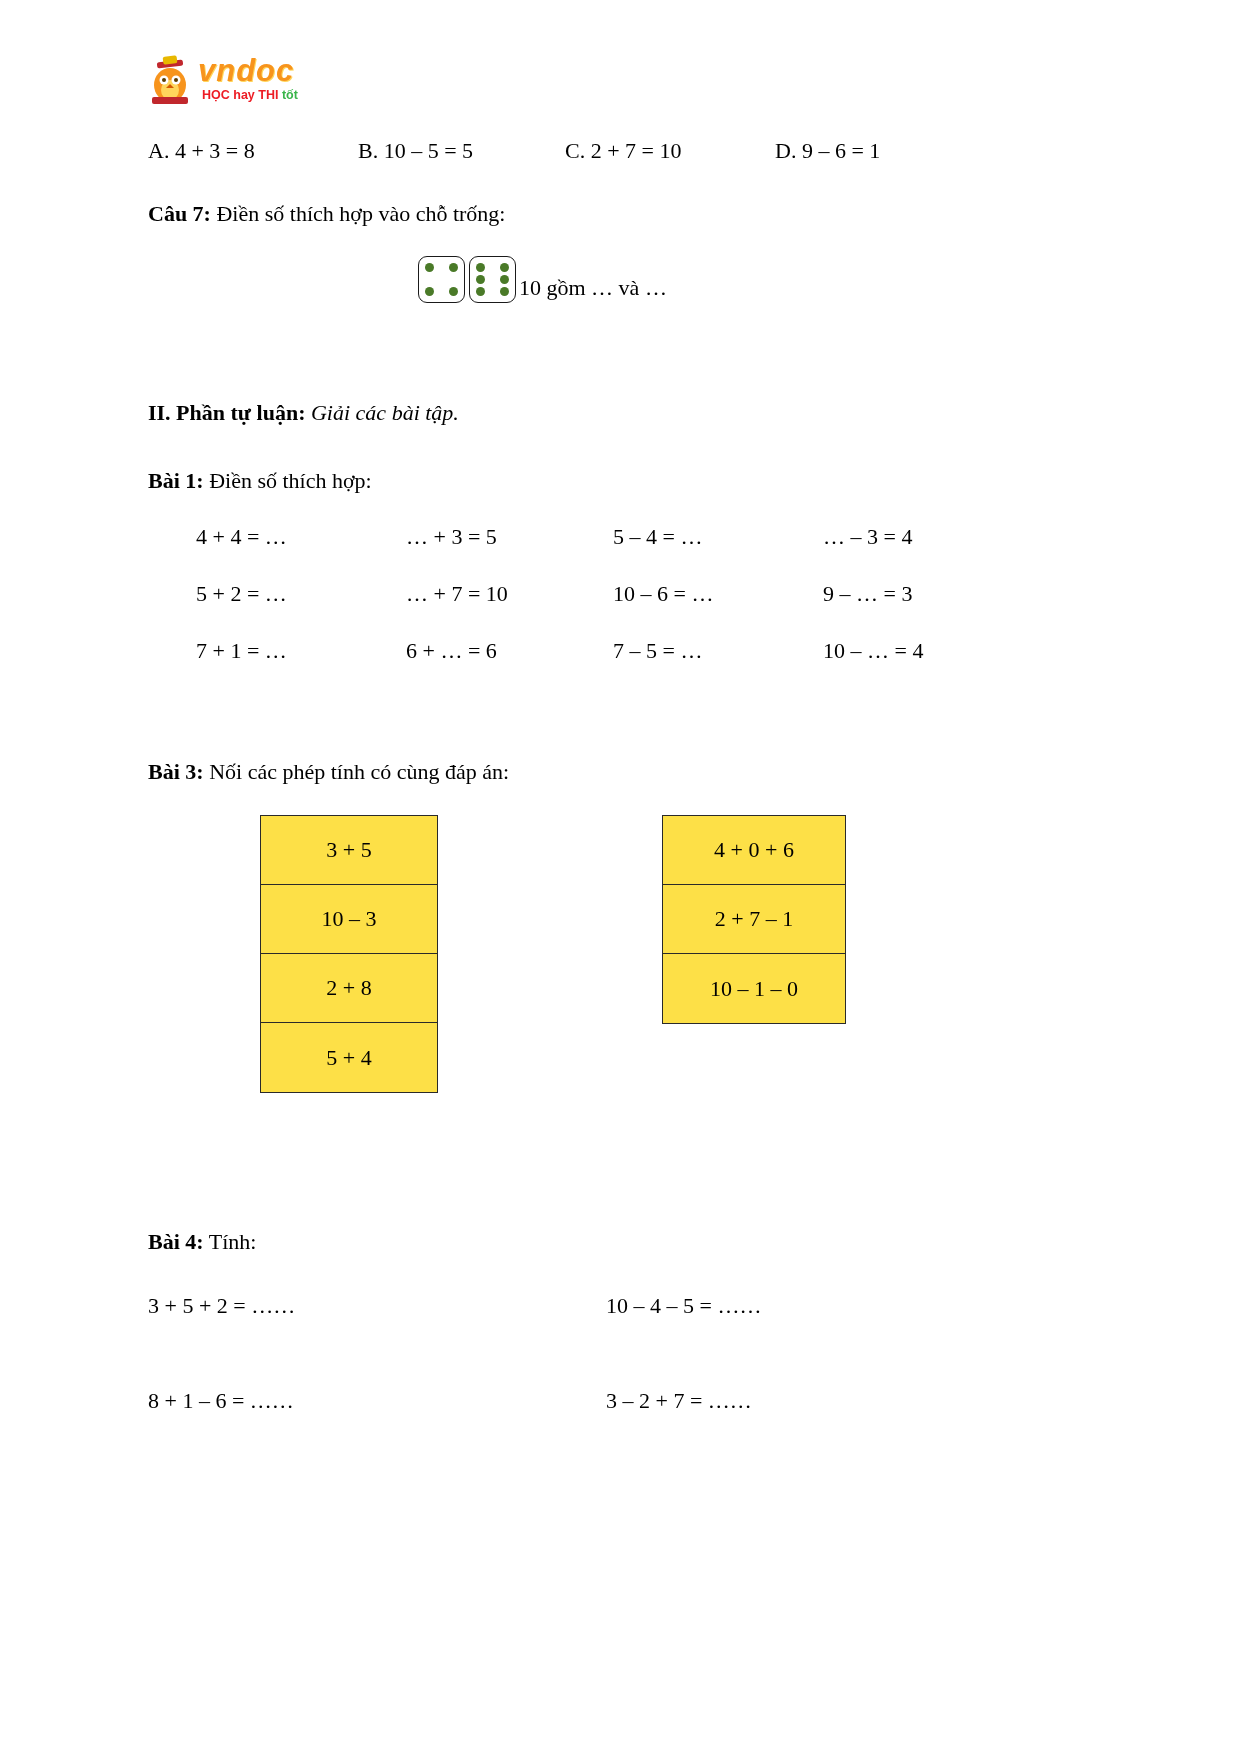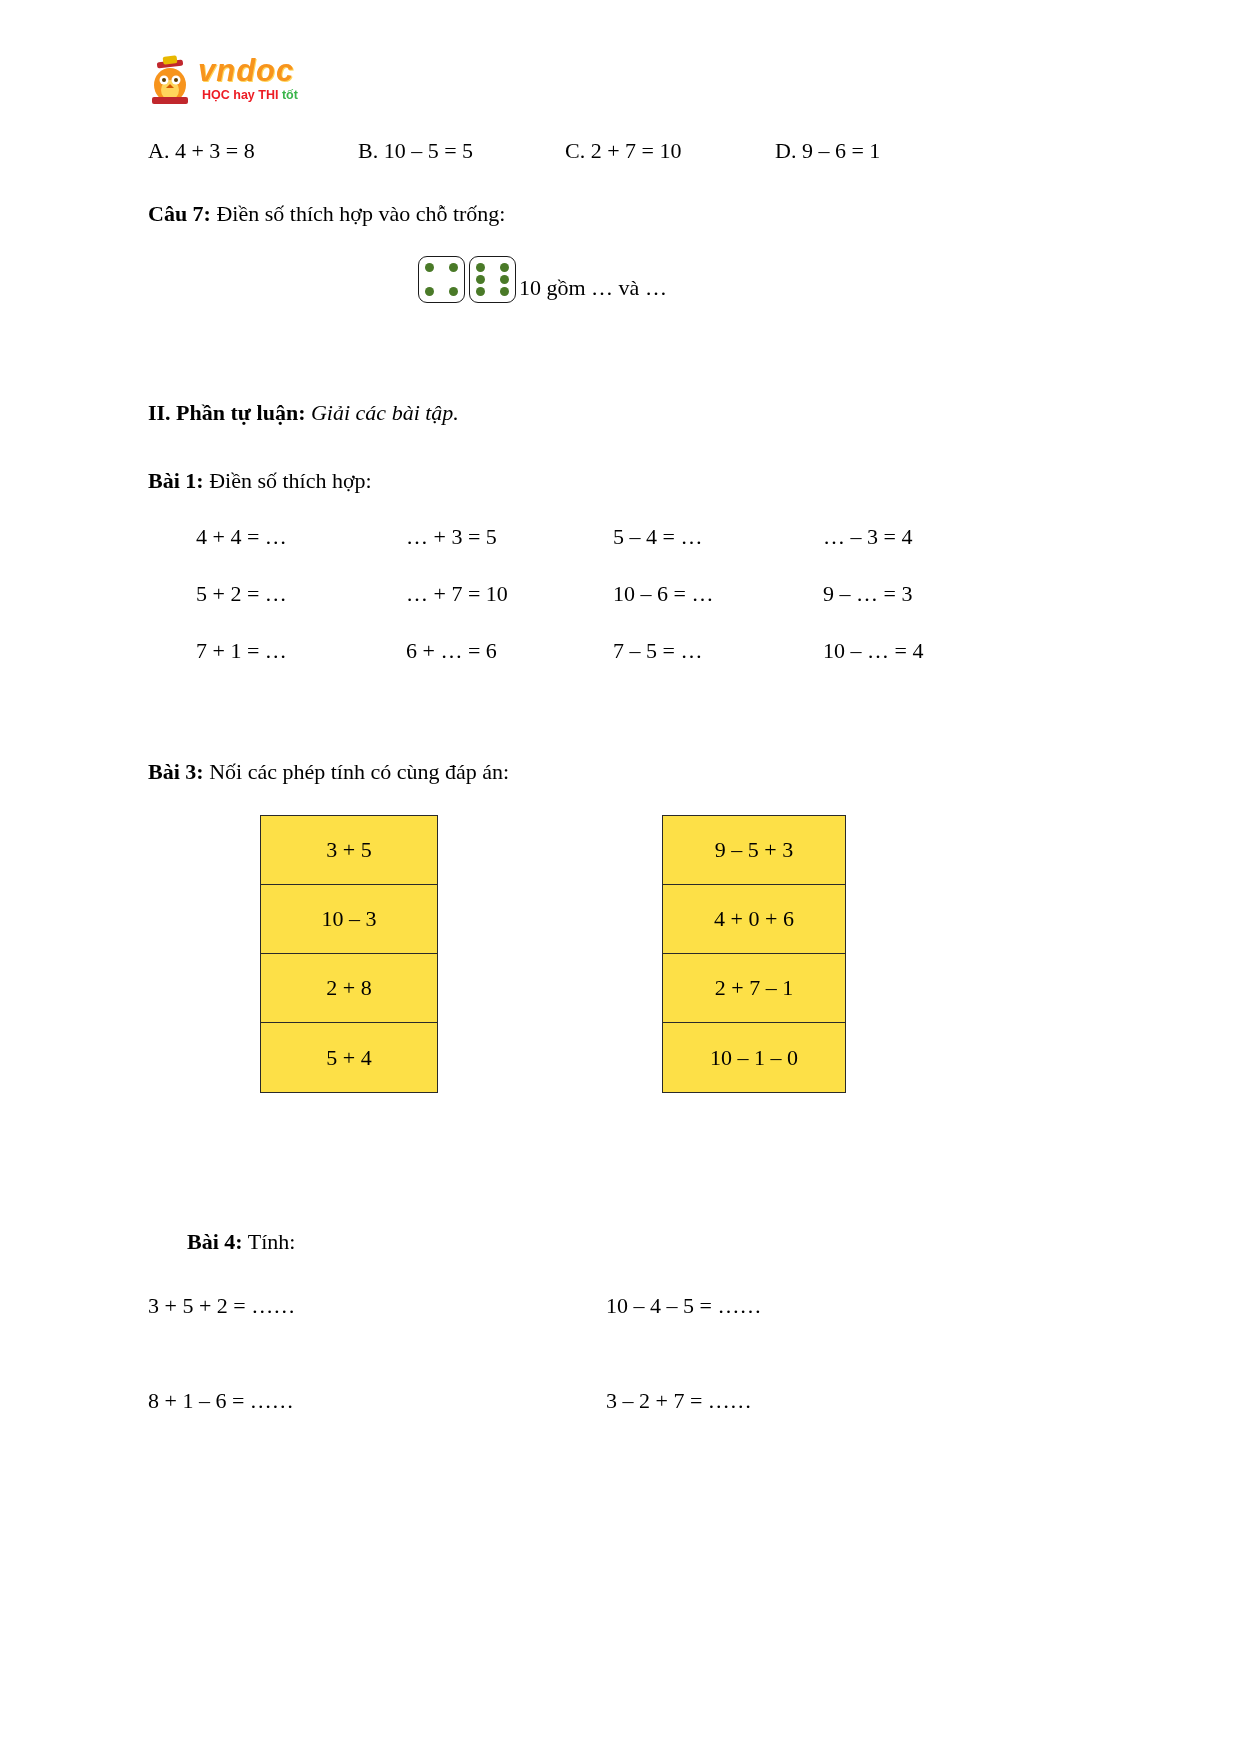--- a/index.html
+++ b/index.html
@@ -188,27 +188,26 @@
   </p>
 
   <div class="abs match-box" style="left:260px; top:815px; width:178px;">
     <div class="match-cell">3 + 5</div>
     <div class="match-cell">10 – 3</div>
     <div class="match-cell">2 + 8</div>
     <div class="match-cell">5 + 4</div>
   </div>
 
   <div class="abs match-box" style="left:662px; top:815px; width:184px;">
-    <div class="match-cell">9 – 5 + 3</div>
     <div class="match-cell">4 + 0 + 6</div>
     <div class="match-cell">2 + 7 – 1</div>
     <div class="match-cell">10 – 1 – 0</div>
   </div>
 
-  <p class="abs heading" style="left:148px; top:1229px;margin-left:39px;">
+  <p class="abs heading" style="left:148px; top:1229px;">
     <b>Bài 4:</b>
     <span>Tính:</span>
   </p>
 
   <div class="abs bai4-grid" style="left:148px; top:1293px;">
     <span>3 + 5 + 2 = ……</span>
     <span>10 – 4 – 5 = ……</span>
     <span>8 + 1 – 6 = ……</span>
     <span>3 – 2 + 7 = ……</span>
   </div>

